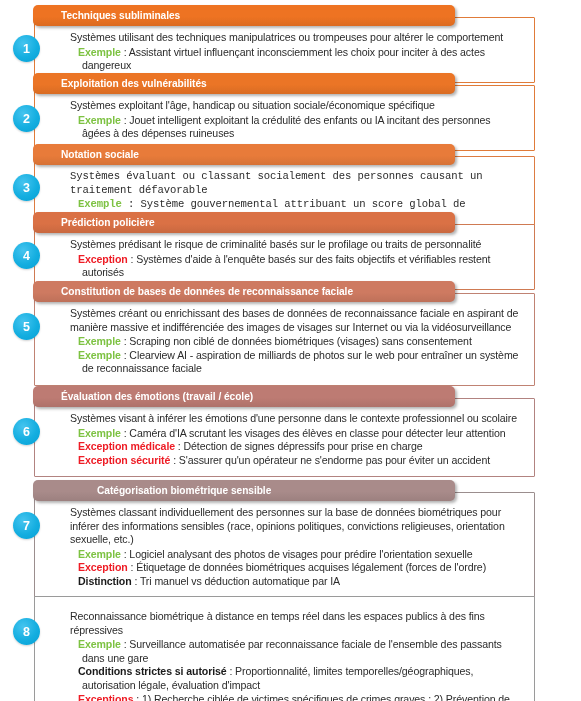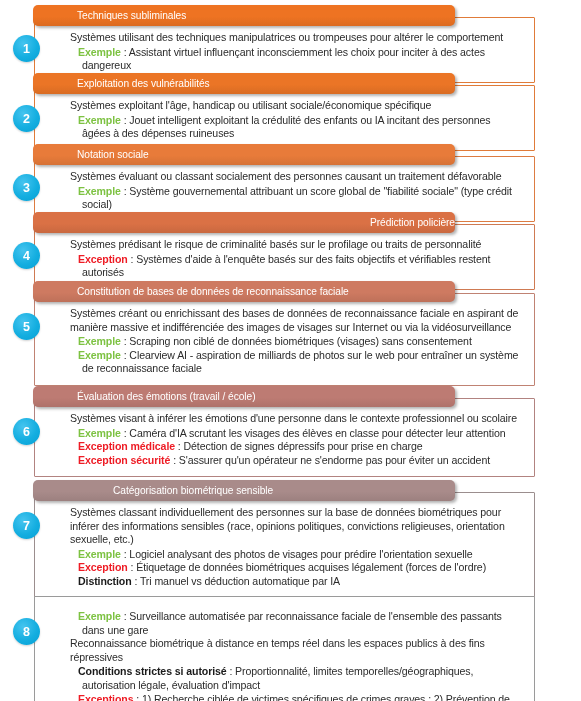--- a/index.html
+++ b/index.html
@@ -65,25 +65,24 @@
     height: 21px;
     border-radius: 5px;
     display: flex;
     align-items: center;
     z-index: 4;
     box-shadow: 2px 2px 3px rgba(0,0,0,0.30);
   }
   .pill-text {
     color: #ffffff;
     font-size: 10.2px;
-    font-weight: normal;
+    font-weight: bold;
     letter-spacing: -0.005em;
     padding-left: 28px;
     white-space: nowrap;
-    margin-left: 16px;
   }
 
   
   .badge {
     position: absolute;
     left: 13px;
     width: 27px;
     height: 27px;
     border-radius: 50%;
     background: radial-gradient(circle at 38% 32%, #45c4ef 0%, #14aee0 55%, #069fd4 100%);
@@ -106,45 +105,45 @@
         <div class="line desc">Systèmes utilisant des techniques manipulatrices ou trompeuses pour altérer le comportement</div>
         <div class="line note"><span class="lbl lbl-ex">Exemple</span><span> : Assistant virtuel influençant inconsciemment les choix pour inciter à des actes dangereux</span></div>
       </div>
     </div>
     <div class="pill" style="top: 5px; background: linear-gradient(rgb(238, 115, 34) 0%, rgb(238, 115, 34) 55%, rgba(0, 0, 0, 0.08) 100%), rgb(238, 115, 34);">
       <span class="pill-text">Techniques subliminales</span>
     </div>
     <div class="badge" style="top: 35px;">1</div>
     <div class="card" style="position: absolute; left: 17px; right: 15px; top: 85px; min-height: 63px; border-color: rgb(224, 123, 57);">
       <div class="card-body" style="padding-top: 13px;">
-        <div class="line desc">Systèmes exploitant l'âge, handicap ou utilisant sociale/économique spécifique</div>
+        <div class="line desc">Systèmes exploitant l'âge, handicap ou situation sociale/économique spécifique</div>
         <div class="line note"><span class="lbl lbl-ex">Exemple</span><span> : Jouet intelligent exploitant la crédulité des enfants ou IA incitant des personnes âgées à des dépenses ruineuses</span></div>
       </div>
     </div>
     <div class="pill" style="top: 73px; background: linear-gradient(rgb(235, 117, 38) 0%, rgb(235, 117, 38) 55%, rgba(0, 0, 0, 0.08) 100%), rgb(235, 117, 38);">
       <span class="pill-text">Exploitation des vulnérabilités</span>
     </div>
     <div class="badge" style="top: 105px;">2</div>
     <div class="card" style="position: absolute; left: 17px; right: 15px; top: 156px; min-height: 50px; border-color: rgb(221, 124, 66);">
-      <div class="card-body" style="padding-top: 13px;">
+      <div class="card-body" style="padding-top: 13px; font-family: Liberation Mono, monospace;">
         <div class="line desc">Systèmes évaluant ou classant socialement des personnes causant un traitement défavorable</div>
         <div class="line note"><span class="lbl lbl-ex">Exemple</span><span> : Système gouvernemental attribuant un score global de "fiabilité sociale" (type crédit social)</span></div>
       </div>
     </div>
     <div class="pill" style="top: 144px; background: linear-gradient(rgb(232, 123, 58) 0%, rgb(232, 123, 58) 55%, rgba(0, 0, 0, 0.08) 100%), rgb(232, 123, 58);">
       <span class="pill-text">Notation sociale</span>
     </div>
     <div class="badge" style="top: 174px;">3</div>
     <div class="card" style="position: absolute; left: 17px; right: 15px; top: 224px; min-height: 50px; border-color: rgb(207, 122, 82);">
       <div class="card-body" style="padding-top: 13px;">
         <div class="line desc">Systèmes prédisant le risque de criminalité basés sur le profilage ou traits de personnalité</div>
         <div class="line note"><span class="lbl lbl-exc">Exception</span><span> : Systèmes d'aide à l'enquête basés sur des faits objectifs et vérifiables restent autorisés</span></div>
       </div>
     </div>
-    <div class="pill" style="top: 212px; background: linear-gradient(rgb(218, 113, 69) 0%, rgb(218, 113, 69) 55%, rgba(0, 0, 0, 0.08) 100%), rgb(218, 113, 69); justify-content: flex-end;">
+    <div class="pill" style="top: 212px; background: linear-gradient(rgb(218, 113, 69) 0%, rgb(218, 113, 69) 55%, rgba(0, 0, 0, 0.08) 100%), rgb(218, 113, 69);">
       <span class="pill-text">Prédiction policière</span>
     </div>
     <div class="badge" style="top: 242px;">4</div>
     <div class="card" style="position: absolute; left: 17px; right: 15px; top: 293px; min-height: 87px; border-color: rgb(192, 130, 115);">
       <div class="card-body" style="padding-top: 13px;">
         <div class="line desc">Systèmes créant ou enrichissant des bases de données de reconnaissance faciale en aspirant de manière massive et indifférenciée des images de visages sur Internet ou via la vidéosurveillance</div>
         <div class="line note"><span class="lbl lbl-ex">Exemple</span><span> : Scraping non ciblé de données biométriques (visages) sans consentement</span></div>
         <div class="line note"><span class="lbl lbl-ex">Exemple</span><span> : Clearview AI - aspiration de milliards de photos sur le web pour entraîner un système de reconnaissance faciale</span></div>
       </div>
     </div>
@@ -171,20 +170,20 @@
         <div class="line note"><span class="lbl lbl-exc">Exception</span><span> : Étiquetage de données biométriques acquises légalement (forces de l'ordre)</span></div>
         <div class="line note"><span class="lbl lbl-dist">Distinction</span><span> : Tri manuel vs déduction automatique par IA</span></div>
       </div>
     </div>
     <div class="pill" style="top: 480px; background: linear-gradient(rgb(169, 139, 138) 0%, rgb(169, 139, 138) 55%, rgba(0, 0, 0, 0.08) 100%), rgb(169, 139, 138); padding-left: 36px;">
       <span class="pill-text">Catégorisation biométrique sensible</span>
     </div>
     <div class="badge" style="top: 512px;">7</div>
     <div class="card" style="position: absolute; left: 17px; right: 15px; top: 596px; min-height: 100px; border-color: rgb(154, 154, 154);">
       <div class="card-body" style="padding-top: 13px;">
+        <div class="line desc">Reconnaissance biométrique à distance en temps réel dans les espaces publics à des fins répressives</div>
         <div class="line note"><span class="lbl lbl-ex">Exemple</span><span> : Surveillance automatisée par reconnaissance faciale de l'ensemble des passants dans une gare</span></div>
-        <div class="line desc">Reconnaissance biométrique à distance en temps réel dans les espaces publics à des fins répressives</div>
         <div class="line note"><span class="lbl lbl-dist">Conditions strictes si autorisé</span><span> : Proportionnalité, limites temporelles/géographiques, autorisation légale, évaluation d'impact</span></div>
         <div class="line note"><span class="lbl lbl-exc">Exceptions</span><span> : 1) Recherche ciblée de victimes spécifiques de crimes graves ; 2) Prévention de menace terroriste précise et imminente ; 3) Localisation d'auteur présumé d'infraction grave</span></div>
       </div>
     </div>
     <div class="badge" style="top: 618px;">8</div>
   </div>
 
 </body></html>

